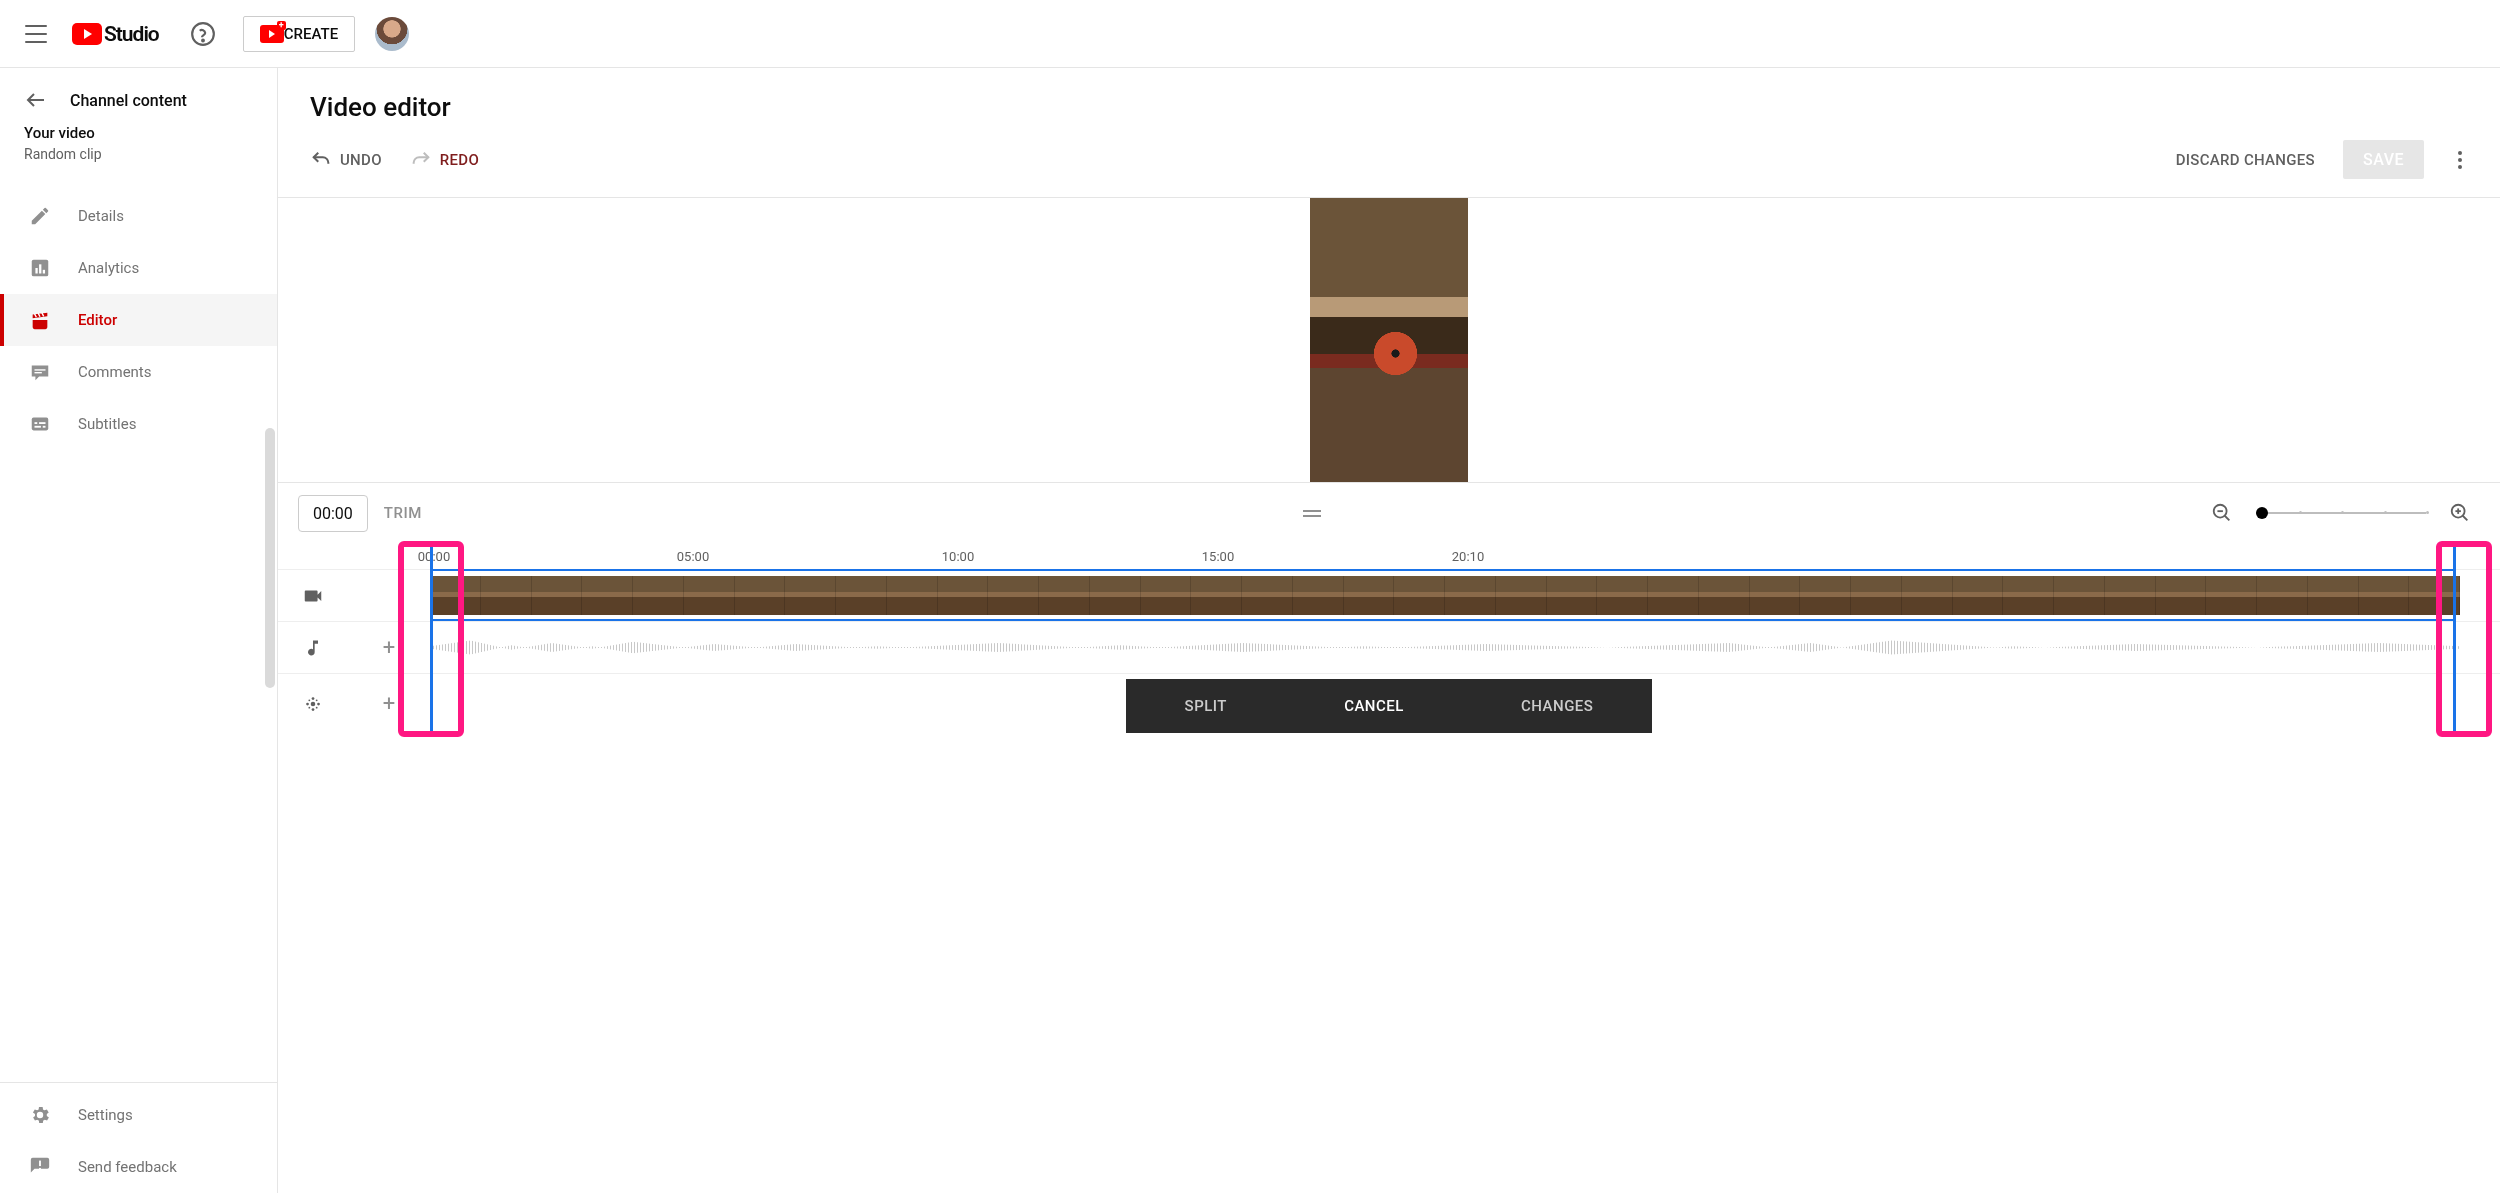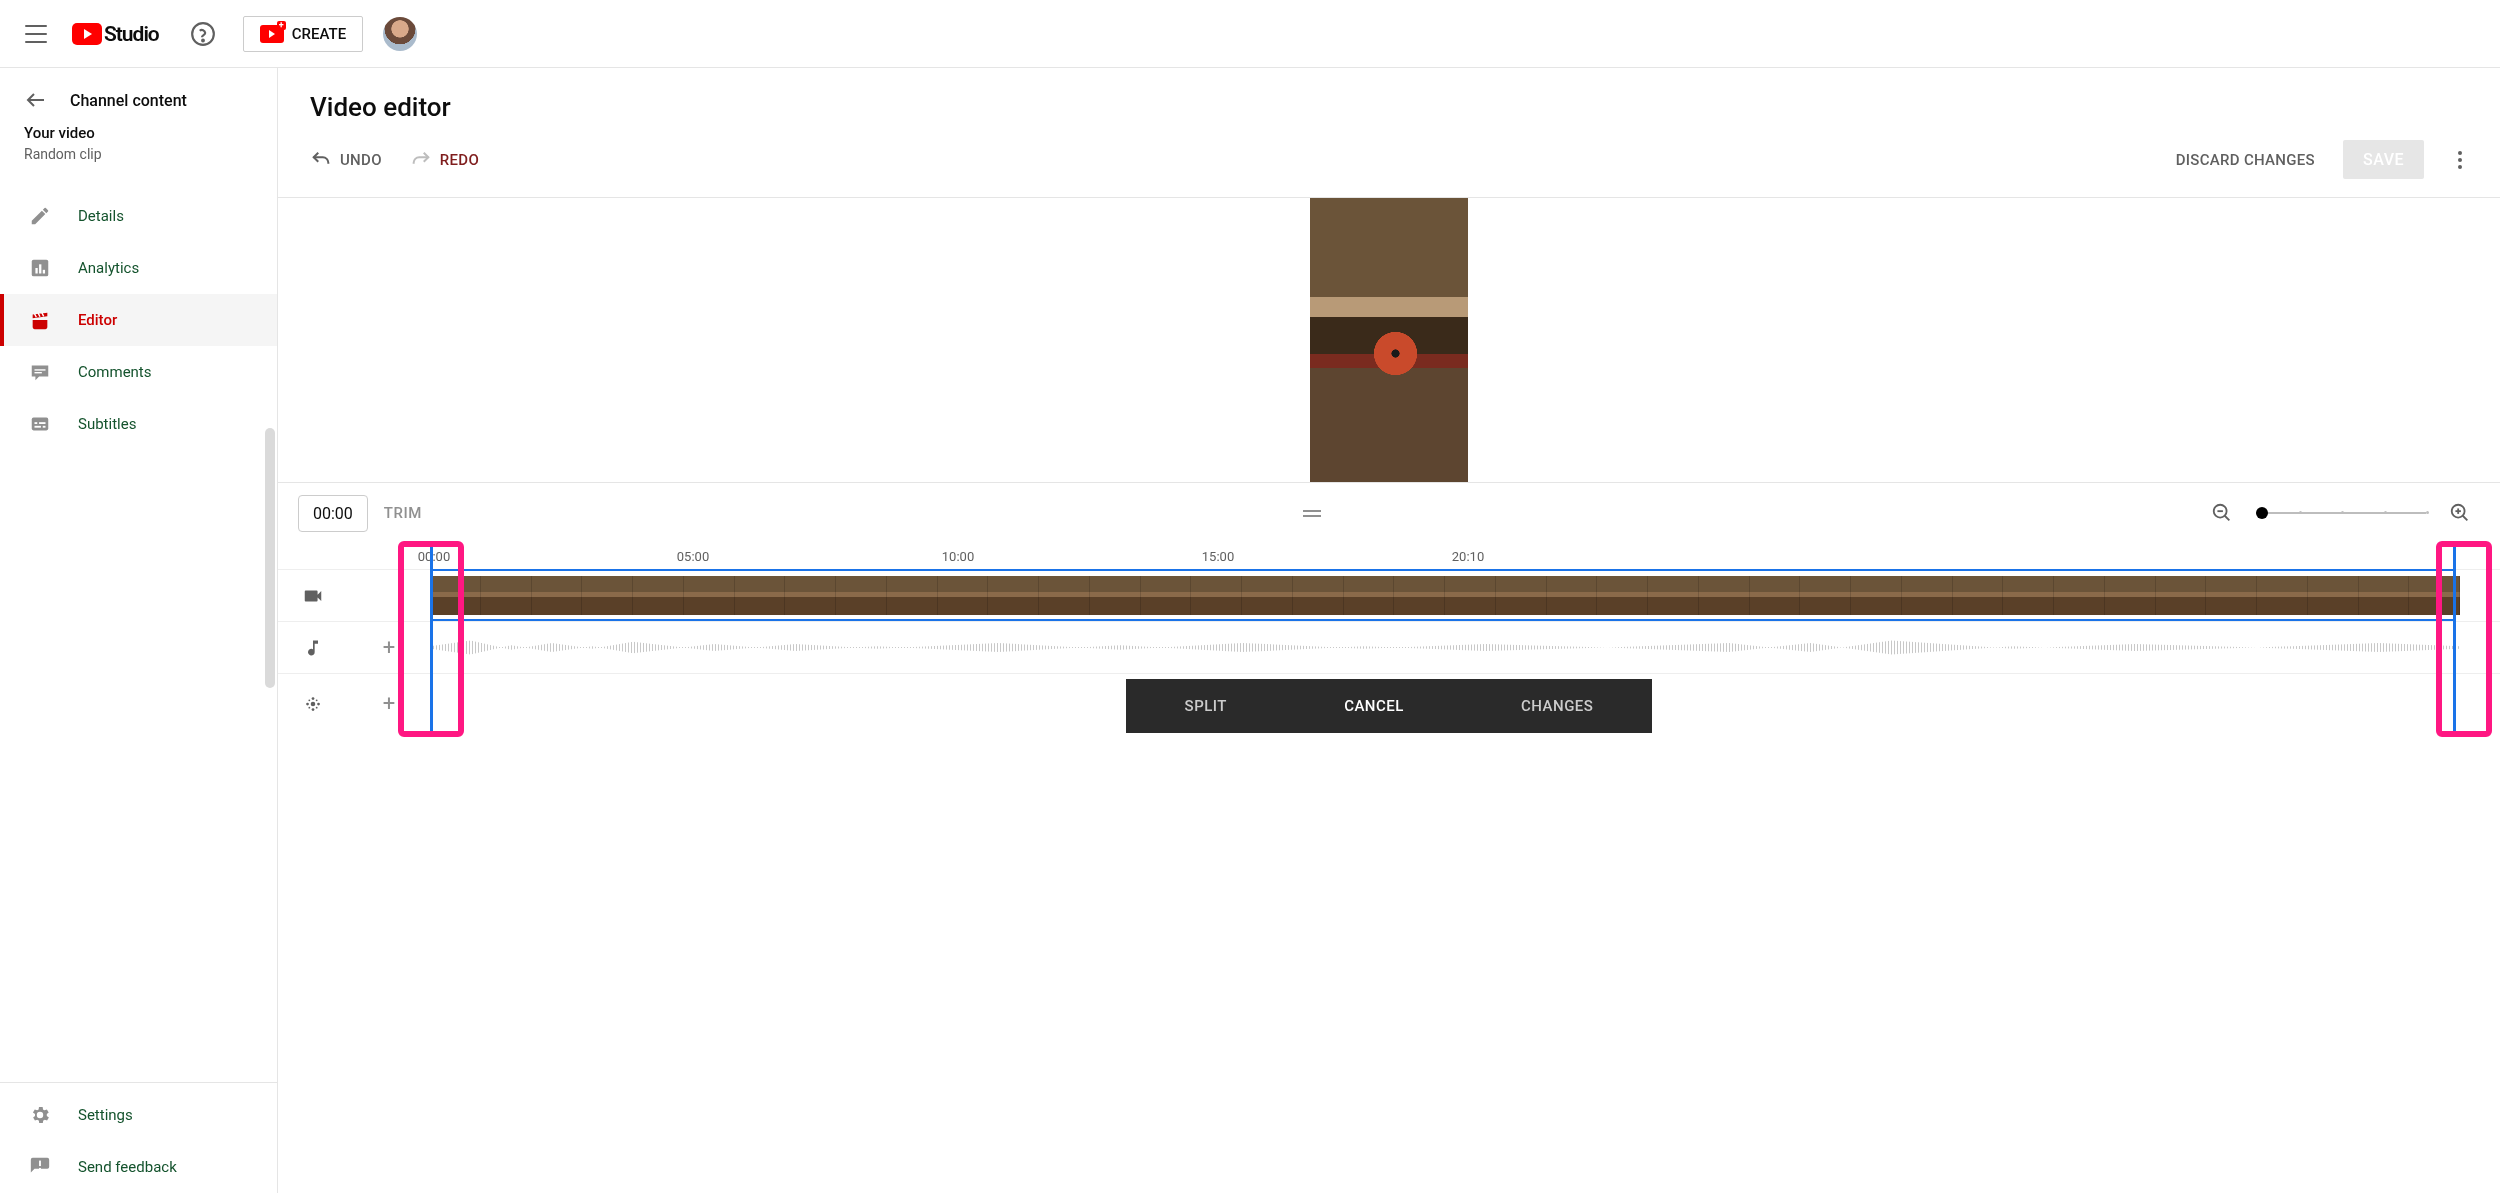--- a/index.html
+++ b/index.html
@@ -10,38 +10,38 @@
   .hamburger { width: 24px; height: 24px; display:flex; flex-direction:column; justify-content:space-between; padding:3px 1px; cursor:pointer;}
   .hamburger span { display:block; height:2px; background:#606060; border-radius:1px;}
   .logo { display:flex; align-items:center; gap:2px; font-weight:600; font-size:21px; letter-spacing:-1px;}
   .yt-play { width:30px; height:22px; background:#ff0000; border-radius:5px; display:flex; align-items:center; justify-content:center;}
   .yt-play::after { content:''; border-left:8px solid #fff; border-top:5px solid transparent; border-bottom:5px solid transparent; margin-left:2px;}
   .search-wrap { flex:1; display:flex; justify-content:center;}
   .search { display:flex; align-items:center; width:630px; height:40px; border:1px solid #ccc; border-radius:3px; padding:0 16px; gap:16px;}
   .search input { flex:1; border:none; outline:none; font-size:16px; color:#606060;}
   .header-right { display:flex; align-items:center; gap:20px;}
   .icon-btn { width:40px; height:40px; display:flex; align-items:center; justify-content:center; cursor:pointer; color:#606060;}
-  .create-btn { display:flex; align-items:center; gap:8px; border:1px solid #ccc; border-radius:2px; padding:8px 16px; font-weight:500; font-size:15px; cursor:pointer;}
+  .create-btn { display:flex; align-items:center; border:1px solid #ccc; border-radius:2px; padding:8px 16px; font-weight:500; font-size:15px; cursor:pointer;}
   .create-icon { width:24px; height:18px; background:#ff0000; border-radius:3px; display:flex; align-items:center; justify-content:center; position:relative;}
   .create-icon::after{content:''; border-left:6px solid #fff; border-top:4px solid transparent; border-bottom:4px solid transparent;}
   .create-icon::before{content:'+'; position:absolute; right:-2px; top:-4px; color:#fff; background:#ff0000; font-size:9px; font-weight:bold; width:9px; height:9px; display:flex; align-items:center; justify-content:center; border-radius:2px;}
   .avatar { width:34px; height:34px; border-radius:50%; background: radial-gradient(circle at 50% 35%, #d9a98a 30%, #6b4a3a 32% 55%, #aabbcc 56%); }
   .body { display:flex; flex:1; min-height:0;}
   .sidebar { width:278px; border-right:1px solid #e5e5e5; display:flex; flex-direction:column; overflow-y:auto; position:relative;}
   .sidebar-scroll-thumb { position:absolute; right:2px; top:360px; width:10px; height:260px; background:#dadada; border-radius:5px;}
   .back-row { display:flex; align-items:center; gap:22px; padding:20px 24px 12px; font-size:16px; font-weight:500; cursor:pointer;}
   .thumb { margin:4px 18px 14px; width:242px; height:136px; border-radius:2px; position:relative; background:linear-gradient(90deg,#2b2b2b 0 25%, #5a4430 25% 70%, #3a2e22 70% 100%); overflow:hidden;}
   .thumb::after{content:''; position:absolute; left:95px; top:70px; width:82px; height:30px; background:#7a2b1f; border-radius:3px;}
   .thumb::before{content:''; position:absolute; left:120px; top:55px; width:38px; height:38px; border-radius:50%; background:radial-gradient(circle,#222 10%, #c94a2b 11% 55%, rgba(0,0,0,0) 56%);}
   .duration-badge{ position:absolute; right:6px; bottom:6px; background:rgba(0,0,0,.8); color:#fff; font-size:13px; padding:2px 6px; border-radius:2px; font-weight:500;}
   .video-meta { padding:0 24px 16px;}
   .video-meta .t1{ font-size:15px; font-weight:500; margin-bottom:4px;}
   .video-meta .t2{ font-size:14px; color:#606060;}
   .nav { padding-top:12px;}
-  .nav-item { display:flex; align-items:center; gap:26px; padding:14px 28px; font-size:15px; color:#14532d; cursor:pointer;}
+  .nav-item { display:flex; align-items:center; gap:26px; padding:14px 28px; font-size:15px; color:#737373; cursor:pointer;}
   .nav-item.active { color:#cc0000; background:#f5f5f5; border-left:4px solid #cc0000; padding-left:24px; font-weight:500;}
   .nav-icon { width:24px; height:24px; display:flex; align-items:center; justify-content:center;}
   .divider { height:1px; background:#e5e5e5; margin:6px 0;}
   .main { flex:1; display:flex; flex-direction:column; min-width:0; background:#fff;}
   .title-row { padding:24px 32px 14px; font-size:26px; font-weight:500;}
   .toolbar { display:flex; align-items:center; padding:4px 32px 18px; gap:28px; border-bottom:1px solid #e5e5e5;}
   .txt-btn { display:flex; align-items:center; gap:8px; font-size:15px; font-weight:500; color:#606060; cursor:pointer; letter-spacing:.3px;}
   .txt-btn.disabled{ color:#7f1d1d; cursor:default;}
   .toolbar-spacer{flex:1;}
   .save-btn { background:#e6e6e6; color:#fff; padding:10px 20px; font-weight:500; letter-spacing:.5px; border-radius:2px;}

